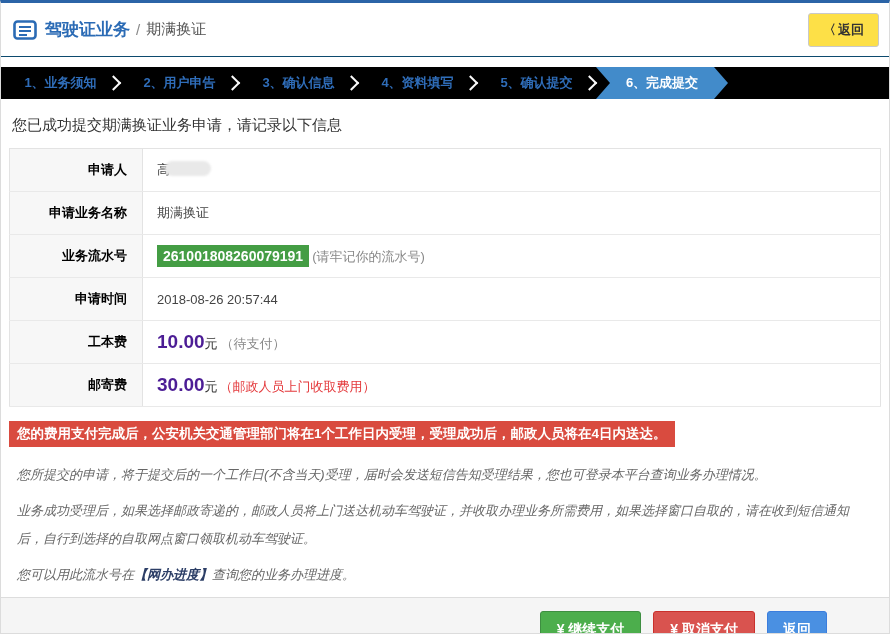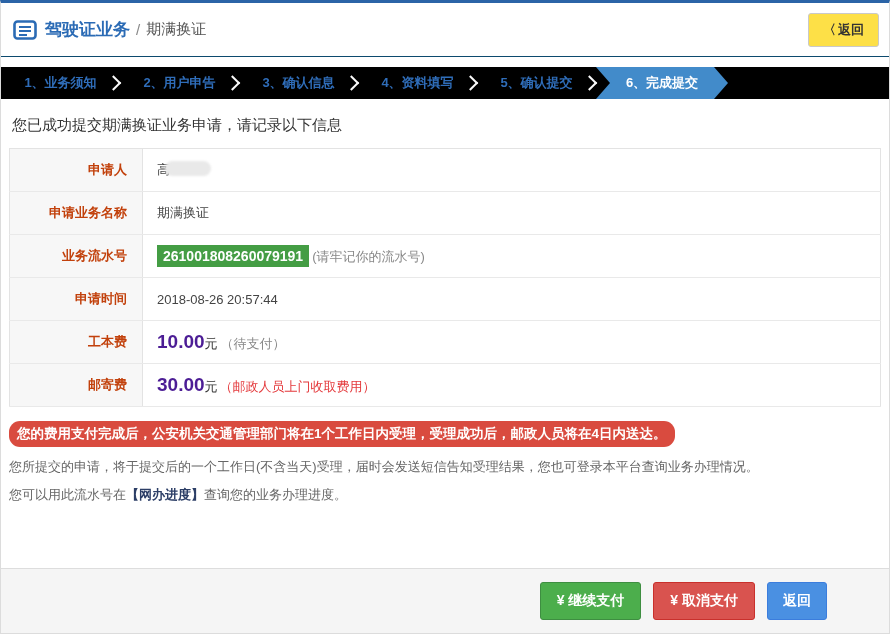--- a/index.html
+++ b/index.html
@@ -42,37 +42,37 @@
   }
 
   
   .msg { padding:17px 11px 13px; font-size:15px; color:#333; flex:0 0 auto; }
 
   
   table.info { border-collapse:collapse; margin:0 8px; width:872px; border:1px solid #e3e3e3; flex:0 0 auto; }
   table.info td { border-bottom:1px solid #e9e9e9; font-size:13px; vertical-align:middle; }
   td.lbl {
     width:133px; background:#f7f7f7; text-align:right; padding:12px 15px;
-    font-weight:bold; color:#c2410c; border-right:1px solid #e3e3e3;font-family:Liberation Serif, serif;
+    font-weight:bold; color:#000000; border-right:1px solid #e3e3e3;font-family:Liberation Serif, serif;
   }
   td.val { padding:10px 14px; color:#444; }
   .redact { display:inline-block; width:46px; height:15px; background:#e9e9e9; border-radius:8px; margin-left:-5px; vertical-align:-2px; filter:blur(1px); }
   .badge { background:#449d44; color:#fff; font-weight:bold; font-size:14px; padding:3px 6px; display:inline-block; }
   .note-gray { color:#888; margin-left:3px; }
   .amount { color:#4c1d95; font-size:19px; font-weight:bold; }
   .unit { color:#333; font-size:13px; }
   .note-red { color:#e4393c; margin-left:2px; }
 
   
   .alert-wrap { margin:14px 8px 0; flex:0 0 auto; }
-  .alert { display:inline-block; background:#d94b3f; color:#fff; font-weight:bold; font-size:13.5px; padding:4px 8px;border-radius:11px; }
+  .alert { display:inline-block; background:#d94b3f; color:#fff; font-weight:bold; font-size:13.5px; padding:4px 8px; }
 
   
   .paras { margin:6px 8px 0; color:#666; font-size:13px; line-height:28px; flex:0 0 auto; }
-  .paras p { margin:0; }
+  .paras p { margin:8px;font-style:italic; }
   .progress-note { margin-top:26px; }
   .progress-note b { color:#2c3e66; }
 
   
   .footer {
     margin-top:auto; background:#f5f5f5; border-top:1px solid #ddd;
     display:flex; justify-content:flex-end; align-items:center; gap:12px;
     padding:13px 62px 13px 10px; flex:0 0 auto;
   }
   .btn { border-radius:3px; color:#fff; font-size:14px; font-weight:bold; padding:9px 16px; cursor:pointer; border:1px solid transparent; }
@@ -137,20 +137,21 @@
     </tr>
   </tbody>
     </table>
 
   <div class="alert-wrap">
     <span class="alert">您的费用支付完成后，公安机关交通管理部门将在1个工作日内受理，受理成功后，邮政人员将在4日内送达。</span>
   </div>
 
   <div class="paras">
     <p>您所提交的申请，将于提交后的一个工作日(不含当天)受理，届时会发送短信告知受理结果，您也可登录本平台查询业务办理情况。</p>
+    <p>业务成功受理后，如果选择邮政寄递的，邮政人员将上门送达机动车驾驶证，并收取办理业务所需费用，如果选择窗口自取的，请在收到短信通知后，自行到选择的自取网点窗口领取机动车驾驶证。</p>
     <p class="progress-note"><span>您可以用此流水号在</span><b>【网办进度】</b><span>查询您的业务办理进度。</span></p>
   </div>
 
   <div class="footer">
     <button class="btn btn-green">¥ 继续支付</button>
     <button class="btn btn-red">¥ 取消支付</button>
     <button class="btn btn-blue">返回</button>
   </div>
 
 </div>

